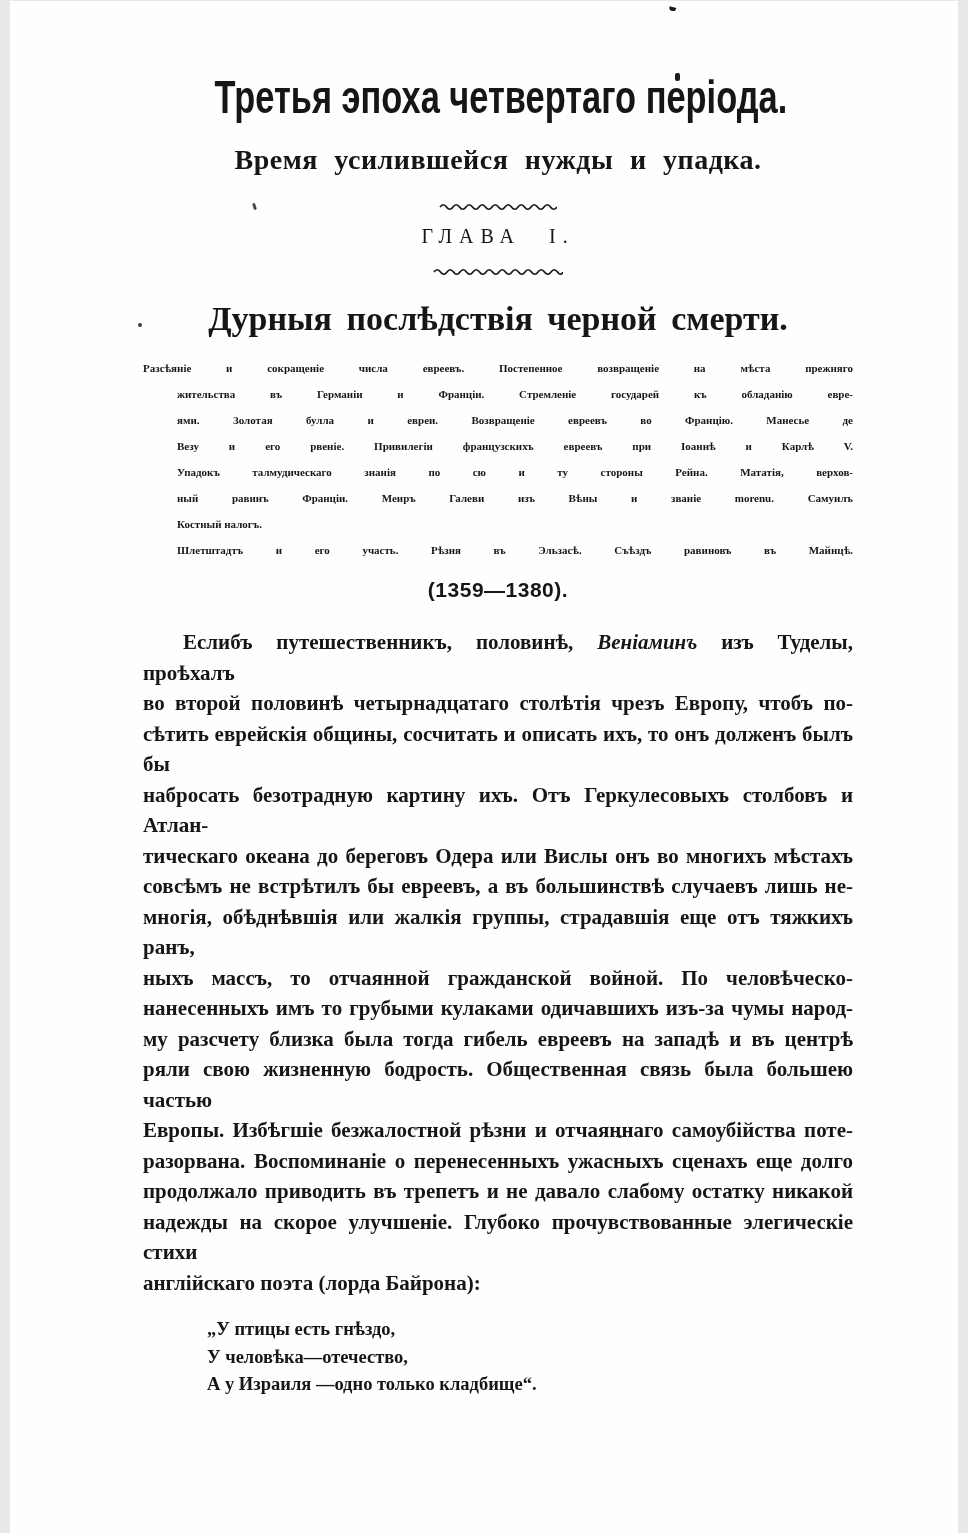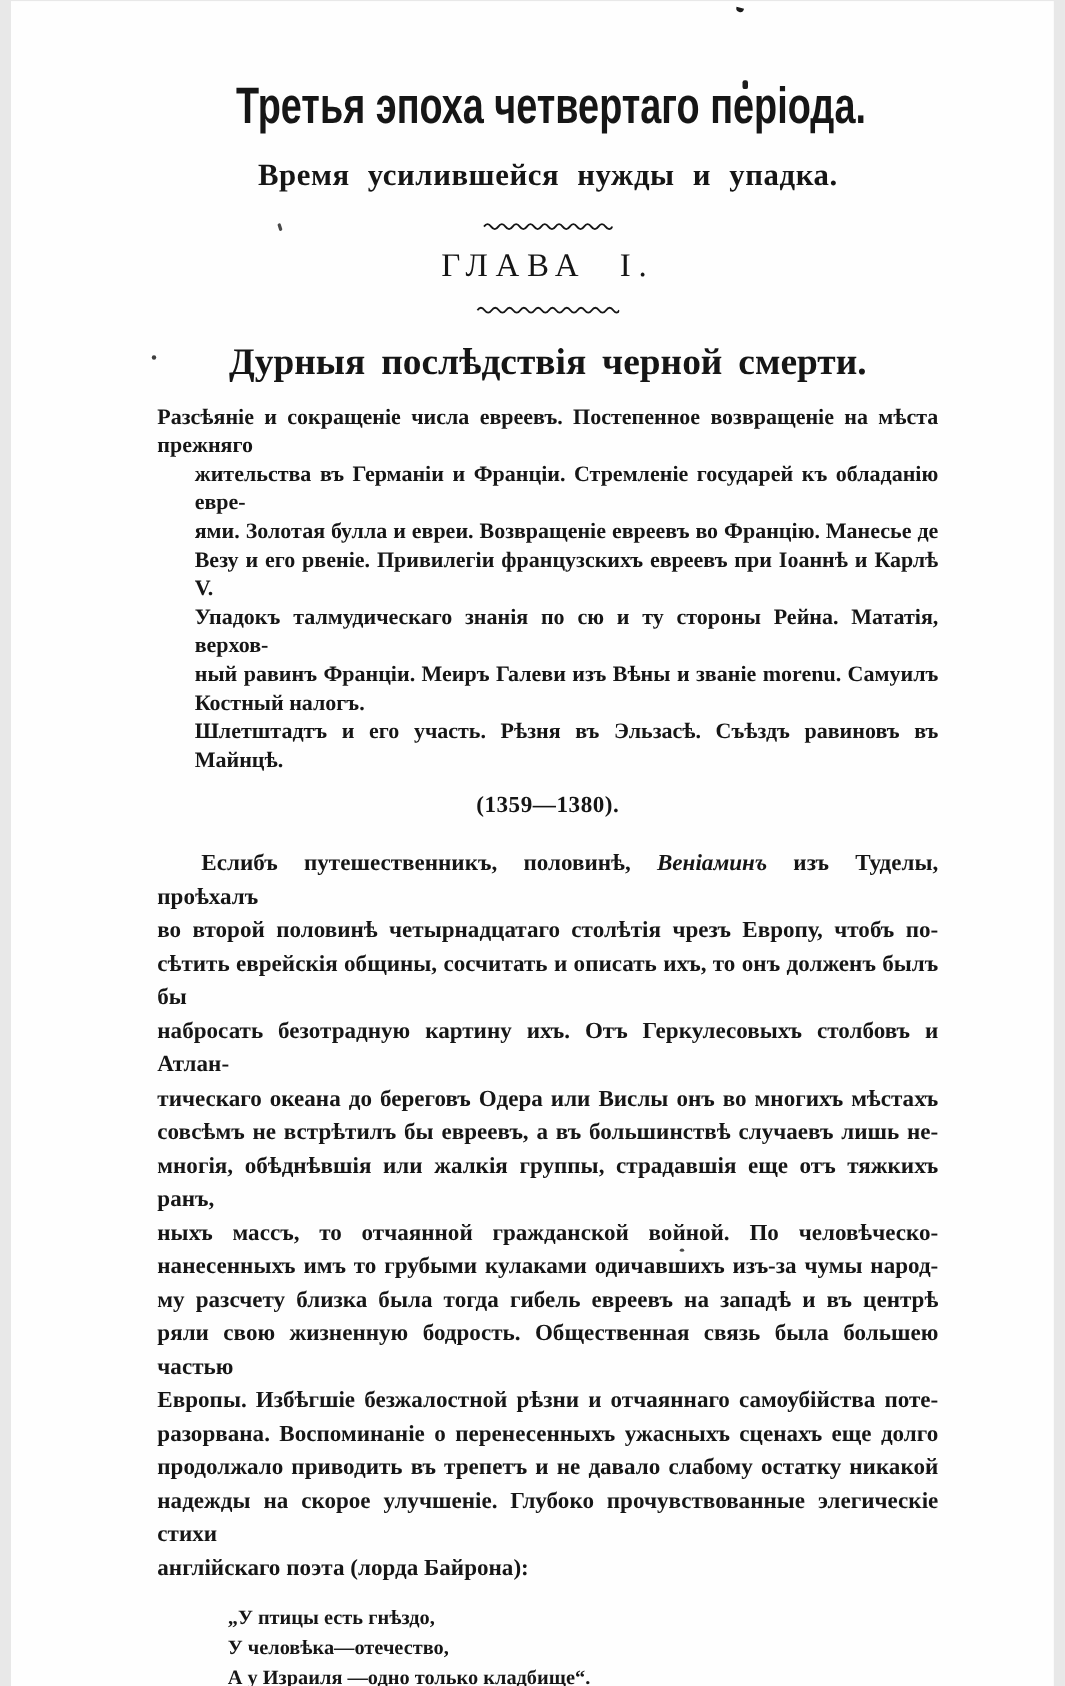--- a/index.html
+++ b/index.html
@@ -46,47 +46,47 @@
   }
 
   .orn { text-align: center; }
   .orn-1 { margin-top: 20px; }
   .orn-2 { margin-top: 13px; }
   .orn svg { display: inline-block; vertical-align: middle; }
 
   .chapter {
     margin-top: 11px;
     text-align: center;
-    font-size: 30px;
+    font-size: 20px;
     letter-spacing: 7px;
     word-spacing: 16px;
   }
 
   .heading {
     margin-top: 21px;
     text-align: center;
     font-weight: bold;
     font-size: 34px;
     word-spacing: 6px;
   }
 
   .summary {
     margin-top: 17px;
     font-weight: bold;
-    font-size: 20px;
+    font-size: 11px;
     line-height: 26px;
   }
   .summary .line { text-align: justify; text-align-last: justify; }
   .summary .line:not(.first) { padding-left: 34px; }
   .summary .line.last { text-align-last: left; }
 
   .date {
     margin-top: 15px;
     text-align: center;
-    font-family: Liberation Serif, serif;
+    font-family: Liberation Sans, sans-serif;
     font-weight: bold;
     font-size: 21px;
     letter-spacing: 0.5px;
   }
 
   .bodytext {
     margin-top: 25px;
     font-weight: bold;
     font-size: 21px;
     line-height: 30.5px;

